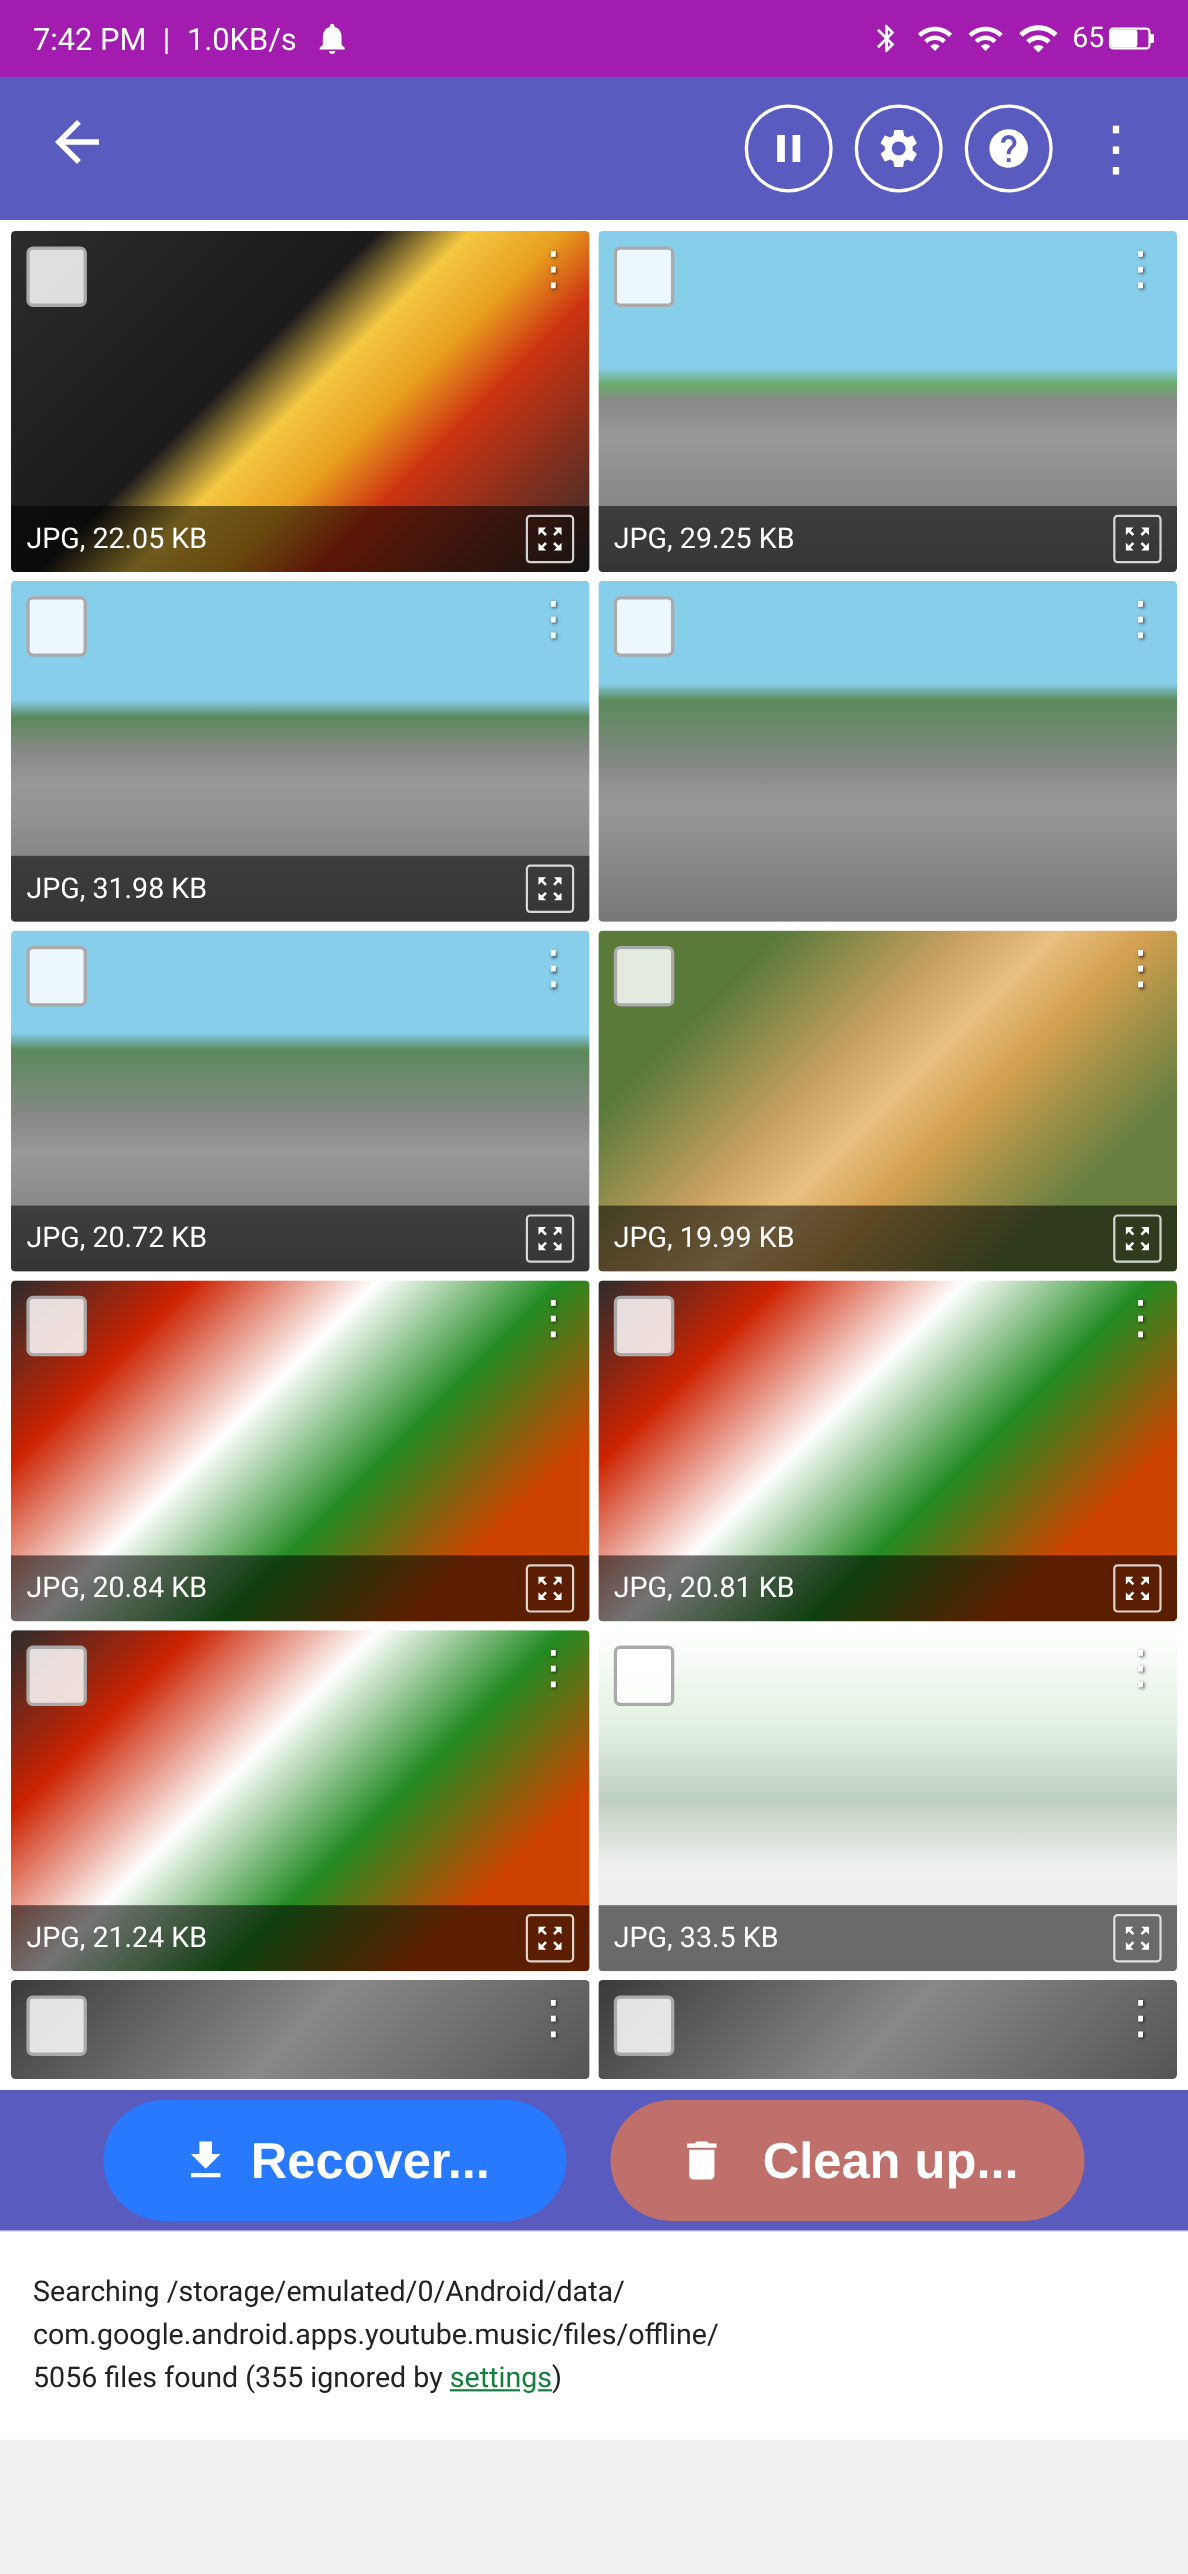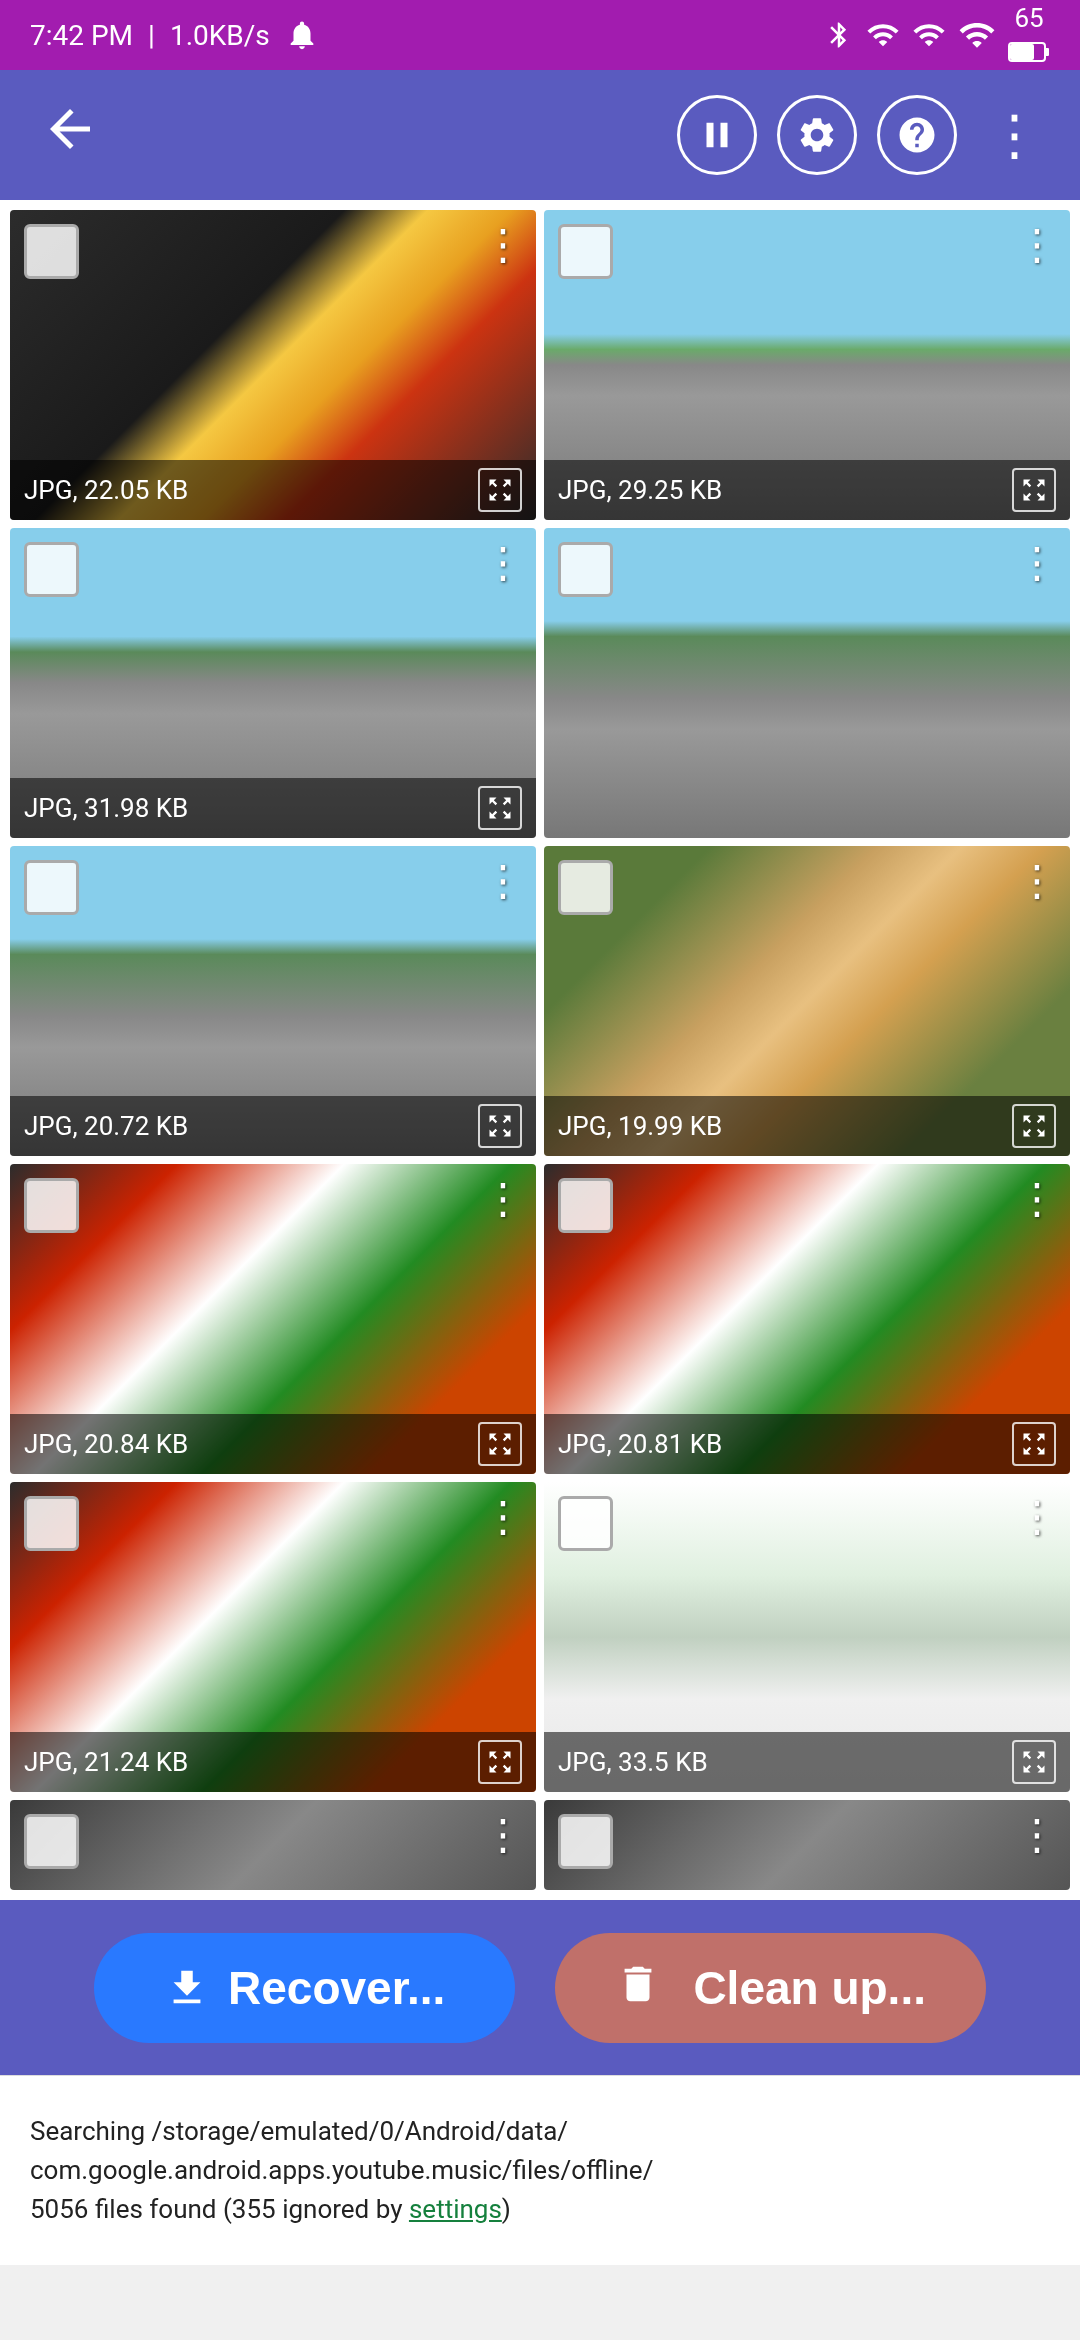--- a/index.html
+++ b/index.html
@@ -181,21 +181,21 @@
       border-radius: 4px;
       display: flex;
       align-items: center;
       justify-content: center;
       cursor: pointer;
     }
 
     
     .bottom-action-bar {
       background: #5a5bbf;
-      height: 175px;
+      height: 128px;
       display: flex;
       align-items: center;
       justify-content: center;
       gap: 40px;
       padding: 0 30px;
     }
 
     .recover-btn {
       background: #2979ff;
       border: none;
@@ -214,21 +214,21 @@
 
     .cleanup-btn {
       background: #c0706a;
       border: none;
       border-radius: 60px;
       color: white;
       font-size: 46px;
       font-weight: bold;
       padding: 28px 60px;
       display: flex;
-      align-items: flex-start;
+      align-items: center;
       gap: 32px;
       cursor: pointer;
       min-width: 340px;
       justify-content: center;
     }
 
     
     .status-footer {
       background: white;
       padding: 36px 30px;
@@ -272,21 +272,21 @@
       </svg>
 
     <svg width="34" height="34" viewBox="0 0 24 24" fill="white">
         <path d="M1 9l2 2c4.97-4.97 13.03-4.97 18 0l2-2C16.93 2.93 7.08 2.93 1 9zm8 8l3 3 3-3c-1.65-1.66-4.34-1.66-6 0zm-4-4l2 2c2.76-2.76 7.24-2.76 10 0l2-2C15.14 9.14 8.87 9.14 5 13z"></path>
       </svg>
 
     <svg width="38" height="38" viewBox="0 0 24 24" fill="white">
         <path d="M1 9l2 2c4.97-4.97 13.03-4.97 18 0l2-2C16.93 2.93 7.08 2.93 1 9zm8 8l3 3 3-3c-1.65-1.66-4.34-1.66-6 0zm-4-4l2 2c2.76-2.76 7.24-2.76 10 0l2-2C15.14 9.14 8.87 9.14 5 13z"></path>
       </svg>
 
-    <span style="display:flex;align-items:center;gap:4px;flex-direction:column;">
+    <span style="display:flex;align-items:center;gap:4px;">
       <span style="font-size:26px;">65</span>
       <svg width="42" height="30" viewBox="0 0 42 20" fill="none" stroke="white" stroke-width="2">
         <rect x="1" y="1" width="36" height="18" rx="3" ry="3"></rect>
         <rect x="37" y="6" width="4" height="8" rx="1" ry="1" fill="white" stroke="none"></rect>
         <rect x="2" y="2" width="24" height="16" rx="2" ry="2" fill="white" stroke="none"></rect>
       </svg>
     </span>
   </div>
 </div>
 

